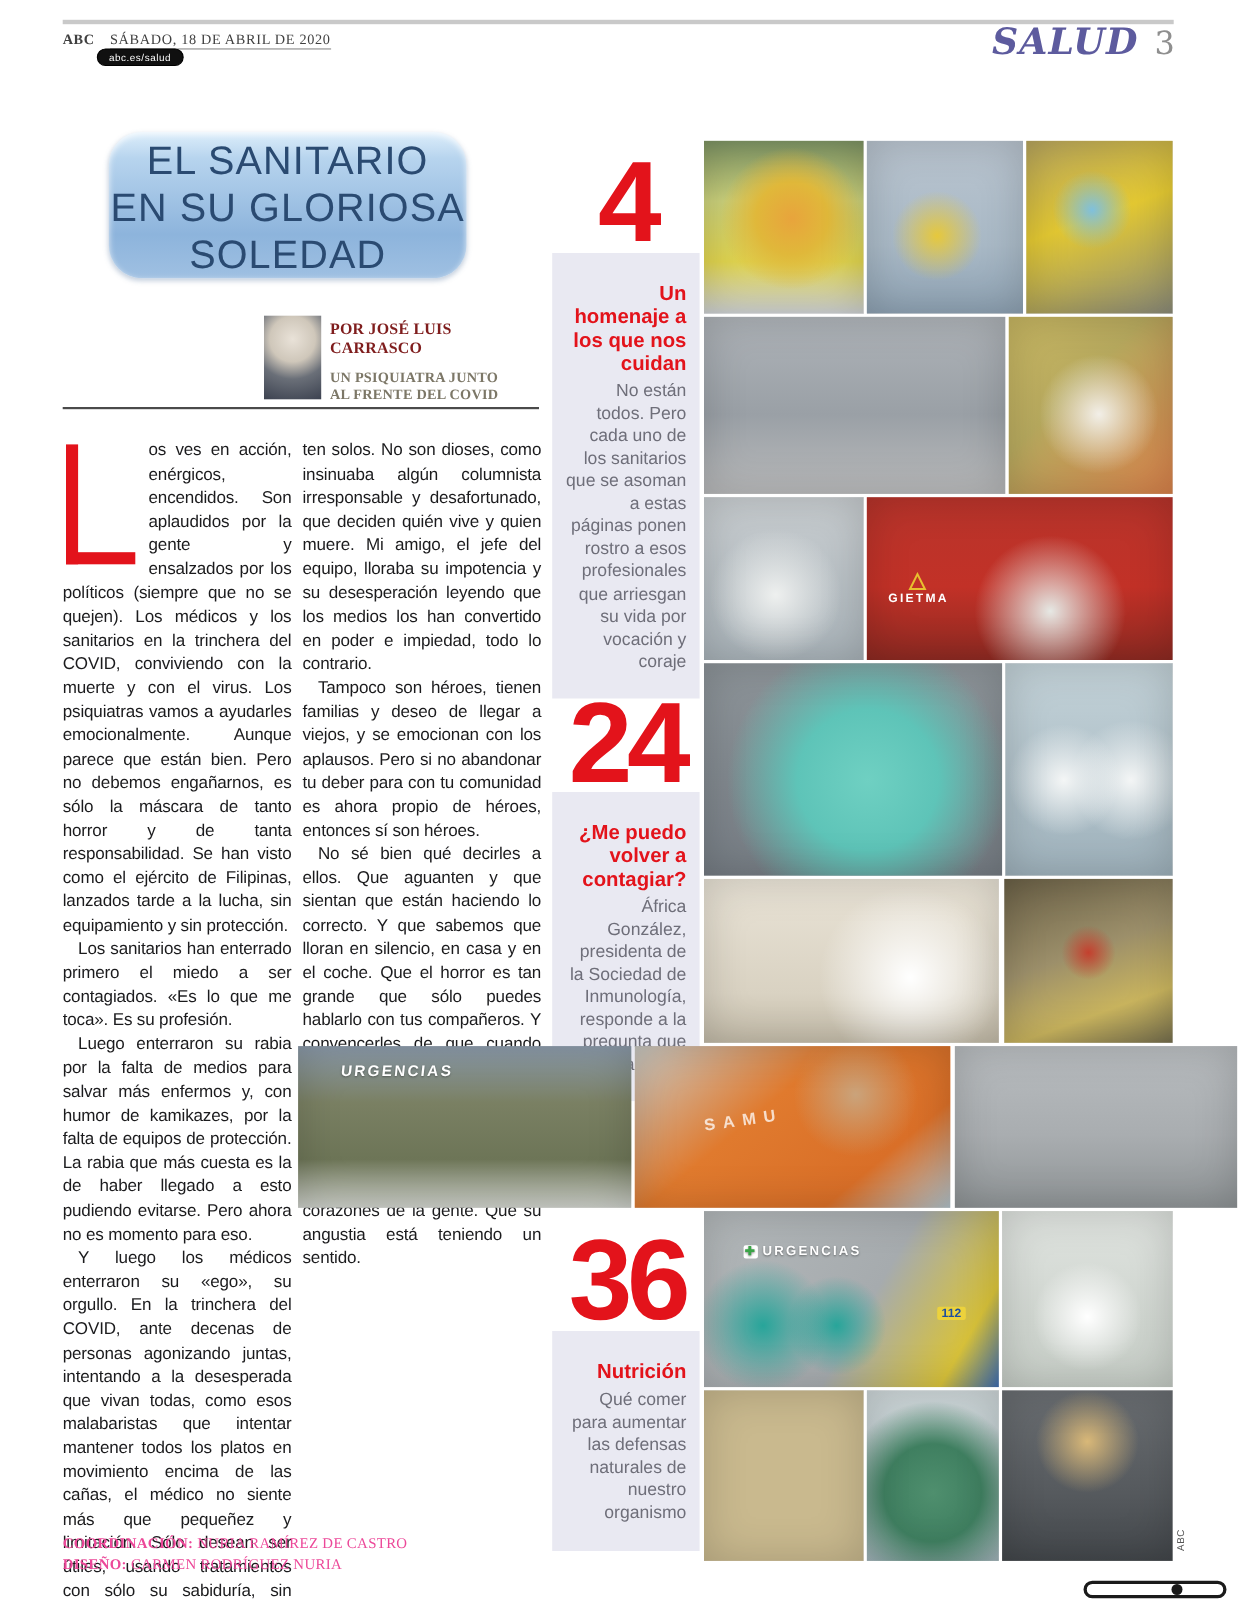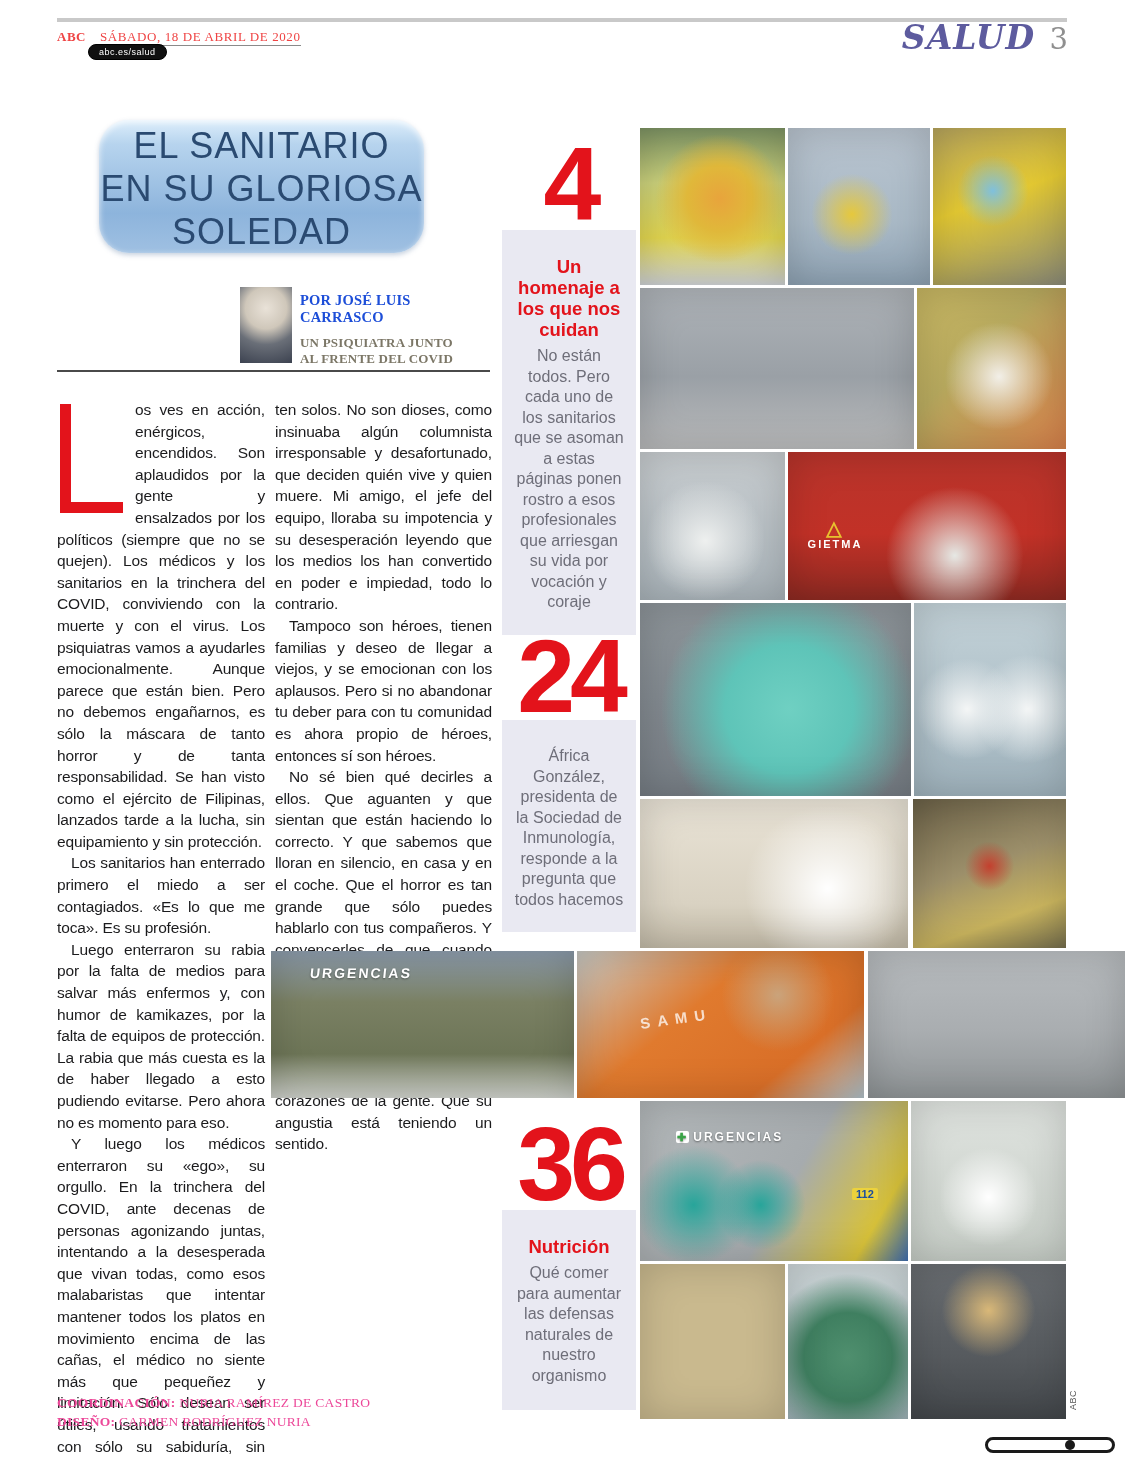--- a/index.html
+++ b/index.html
@@ -1,21 +1,21 @@
 <!DOCTYPE html>
 <html><head>
 <meta charset="utf-8">
 <style>
   html,body{margin:0;padding:0;background:#ffffff;}
   .page{position:relative;width:1125px;height:1459px;background:#ffffff;overflow:hidden;
         font-family:"Liberation Sans",sans-serif;}
 
   
   .top-rule{position:absolute;left:57px;top:18px;width:1010px;height:4px;background:#c9c9c9;}
-  .hdr-left{position:absolute;left:57px;top:27px;font-family:"Liberation Serif",serif;color:#ef4444;}
+  .hdr-left{position:absolute;left:57px;top:27px;font-family:"Liberation Serif",serif;color:#404040;}
   .hdr-brand{font-weight:bold;font-size:13px;letter-spacing:.5px;}
   .hdr-date{font-size:13px;letter-spacing:.6px;margin-left:10px;border-bottom:1px solid #8a8a8a;padding-bottom:1px;}
   .hdr-badge{position:absolute;left:88px;top:44px;background:#101010;color:#ffffff;font-size:9px;
              letter-spacing:.5px;padding:2px 10px;border-radius:9px;border:1px solid #000;}
   .hdr-right{position:absolute;right:57px;top:18px;white-space:nowrap;}
   .hdr-section{font-family:"DejaVu Serif",serif;font-weight:bold;font-style:italic;
                font-size:33px;color:#5d5b9e;letter-spacing:1px;}
   .hdr-pagenum{font-family:"DejaVu Serif",serif;font-size:29px;color:#8f8f8f;margin-left:10px;}
 
   
@@ -23,40 +23,40 @@
             background:linear-gradient(180deg,#ddeefb 0%,#b7d4ee 18%,#8db4dc 70%,#9fc0e2 100%);
             box-shadow:inset 0 2px 6px rgba(255,255,255,.8), 0 2px 5px rgba(90,120,160,.35);
             display:flex;align-items:flex-end;justify-content:center;text-align:center;}
   .titlebox .t{color:#2a4a71;font-size:36px;line-height:43px;letter-spacing:1px;}
   .titlebox .t span{display:block;}
 
   
   .by-photo{position:absolute;left:240px;top:287px;width:52px;height:76px;
             background:radial-gradient(circle at 50% 28%,#e9e2d8 0%,#cfc7ba 34%,#6a6f78 60%,#3c4250 100%);}
   .by-text{position:absolute;left:300px;top:292px;width:170px;font-family:"Liberation Serif",serif;}
-  .by-author{font-weight:bold;font-size:14.5px;color:#1d4ed8;letter-spacing:.2px;}
+  .by-author{font-weight:bold;font-size:14.5px;color:#7f1d1d;letter-spacing:.2px;}
   .by-role{margin-top:9px;font-weight:bold;font-size:13px;line-height:15.5px;color:#7c7767;letter-spacing:.2px;}
   .by-rule{position:absolute;left:57px;top:370px;width:433px;height:2px;background:#4a4a4a;}
 
   
   .col{position:absolute;top:399px;color:#1b1b1d;font-size:15.5px;line-height:21.6px;
        text-align:justify;letter-spacing:-.15px;}
   .col1{left:57px;width:208px;}
   .col2{left:275px;width:217px;}
   .col p{margin:0;}
   .col p + p{text-indent:14px;}
   .dropcap{float:left;width:52px;height:98px;margin:5px 12px 4px 3px;
            border-left:11px solid #e3131b;border-bottom:11px solid #e3131b;}
 
   
   .rail-num{position:absolute;left:500px;width:140px;text-align:center;color:#e3131b;
             font-weight:bold;font-size:104px;line-height:.85;letter-spacing:-5px;}
   .n1{top:140px;} .n2{top:632px;} .n3{top:1120px;}
   .rail-box{position:absolute;left:502px;width:134px;background:#e9e9f2;box-sizing:border-box;
-            padding:26px 12px 22px 12px;text-align:center;}
+            padding:26px 12px 22px 12px;text-align:right;}
   .b1{top:230px;min-height:352px;} .b2{top:720px;min-height:212px;} .b3{top:1210px;min-height:200px;}
   .rail-h{color:#e3131b;font-weight:bold;font-size:18.5px;line-height:21px;margin:0 0 6px 0;}
   .rail-t{color:#6e6e79;font-size:16px;line-height:20.5px;margin:0;}
 
   
   .ph{position:absolute;box-shadow:inset 0 0 40px rgba(0,0,0,.18);overflow:hidden;}
   .p-a1{left:640px;top:128px;width:145px;height:157px;
         background:radial-gradient(circle at 55% 45%,#e8a43c 0%,#e0b83a 28%,transparent 55%),
                    linear-gradient(180deg,#7e9464 0%,#c9cf7a 35%,#ded24e 70%,#cfd3d6 100%);}
   .p-a2{left:788px;top:128px;width:142px;height:157px;
@@ -182,20 +182,21 @@
   </div>
 
   <div class="rail-num n1">4</div>
   <div class="rail-box b1">
     <p class="rail-h">Un homenaje a los que nos cuidan</p>
     <p class="rail-t">No están todos. Pero cada uno de los sanitarios que se asoman a estas páginas ponen rostro a esos profesionales que arriesgan su vida por vocación y coraje</p>
   </div>
 
   <div class="rail-num n2">24</div>
   <div class="rail-box b2">
+    <p class="rail-h">¿Me puedo volver a contagiar?</p>
     <p class="rail-t">África González, presidenta de la Sociedad de Inmunología, responde a la pregunta que todos hacemos</p>
   </div>
 
   <div class="rail-num n3">36</div>
   <div class="rail-box b3">
     <p class="rail-h">Nutrición</p>
     <p class="rail-t">Qué comer para aumentar las defensas naturales de nuestro organismo</p>
   </div>
 
   <div class="ph p-a1"></div>

